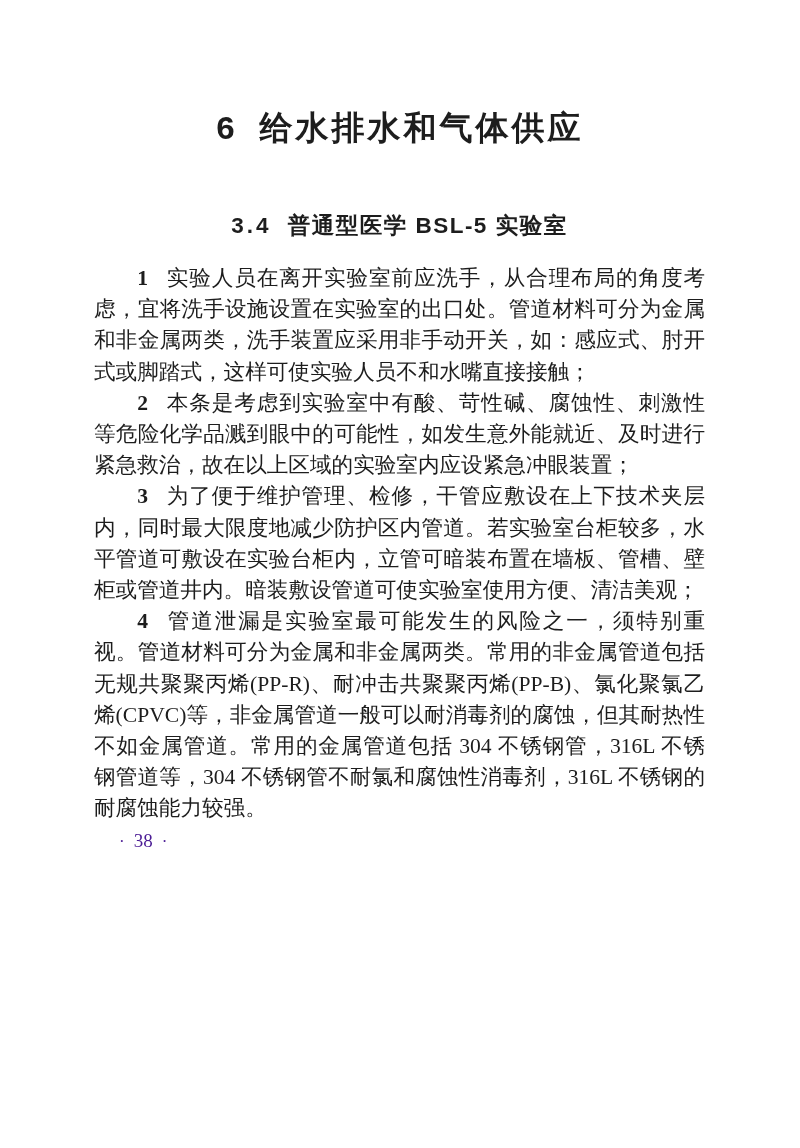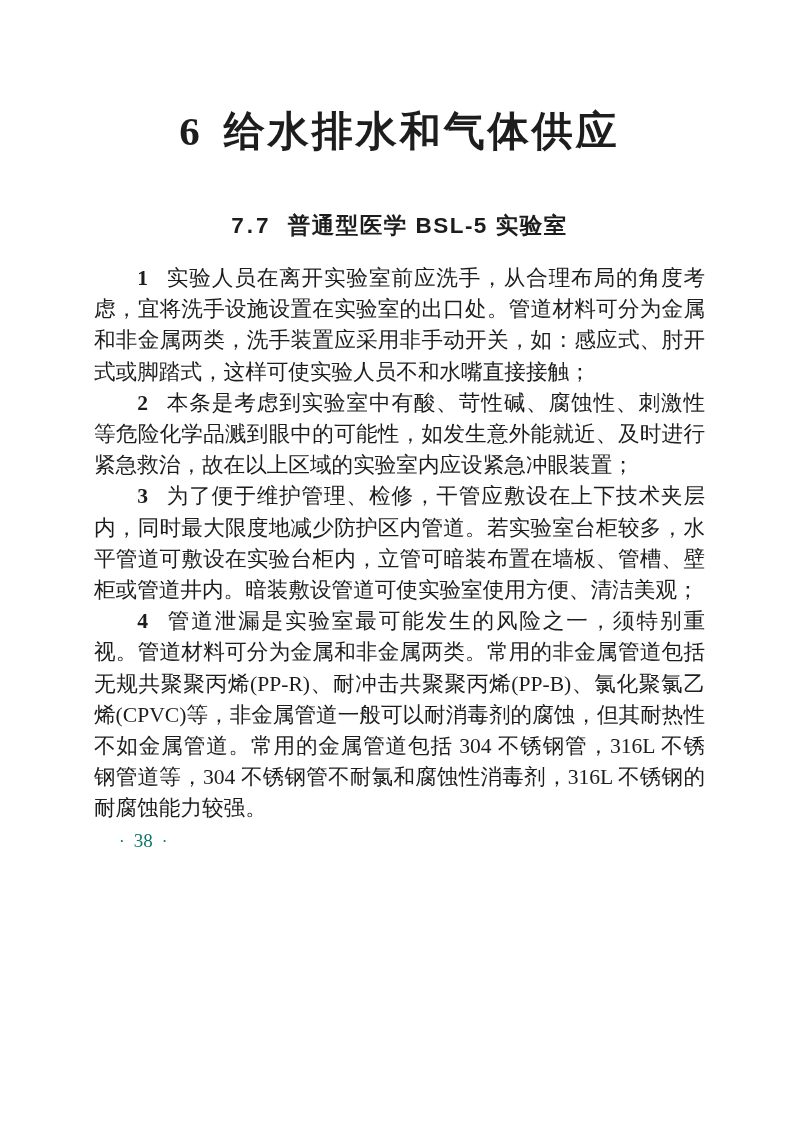--- a/index.html
+++ b/index.html
@@ -15,25 +15,26 @@
     background: #ffffff;
     box-sizing: border-box;
     padding: 108px 95px 0 94px;
     overflow: hidden;
     color: #1d1d1d;
     font-family: "Liberation Serif", "DejaVu Serif", serif;
   }
   .chapter-title {
     margin: 0 0 56px 0;
     text-align: center;
-    font-size: 41px;
+    font-size: 33px;
     font-weight: bold;
     letter-spacing: 3px;
     line-height: 46px;
     white-space: nowrap;
+    font-family: Liberation Mono, monospace;
   }
   .chapter-title .chapter-num {
     margin-right: 24px;
     letter-spacing: 0;
   }
   .section-title {
     margin: 0 0 21px 0;
     text-align: center;
     font-family: "Liberation Sans", "DejaVu Sans", sans-serif;
     font-size: 22.5px;
@@ -63,40 +64,40 @@
   }
   .item-num {
     font-weight: bold;
     margin-right: 18px;
   }
   .footer {
     margin-top: 3px;
     padding-left: 25px;
     font-size: 19px;
     line-height: 26px;
-    color: #0f766e;
+    color: #4c1d95;
   }
   .footer .dot {
     font-size: 17px;
   }
   .footer .folio-num {
     margin: 0 9px;
   }
 </style>
 </head>
 <body>
 
 <div class="page">
 
   <h1 class="chapter-title">
     <span class="chapter-num">6</span><span>给水排水和气体供应</span>
   </h1>
 
   <h2 class="section-title">
-    <span class="section-num">7.7</span><span>普通型医学 BSL-5 实验室</span>
+    <span class="section-num">3.4</span><span>普通型医学 BSL-5 实验室</span>
   </h2>
 
   <div class="body-text">
 
 
     <p class="item"><span class="item-num">1</span><span>实验人员在离开实验室前应洗手，从合理布局的角度考虑，宜将洗手设施设置在实验室的出口处。管道材料可分为金属和非金属两类，洗手装置应采用非手动开关，如：感应式、肘开式或脚踏式，这样可使实验人员不和水嘴直接接触；</span></p>
 
     <p class="item"><span class="item-num">2</span><span>本条是考虑到实验室中有酸、苛性碱、腐蚀性、刺激性等危险化学品溅到眼中的可能性，如发生意外能就近、及时进行紧急救治，故在以上区域的实验室内应设紧急冲眼装置；</span></p>
 
     <p class="item"><span class="item-num">3</span><span>为了便于维护管理、检修，干管应敷设在上下技术夹层内，同时最大限度地减少防护区内管道。若实验室台柜较多，水平管道可敷设在实验台柜内，立管可暗装布置在墙板、管槽、壁柜或管道井内。暗装敷设管道可使实验室使用方便、清洁美观；</span></p>

